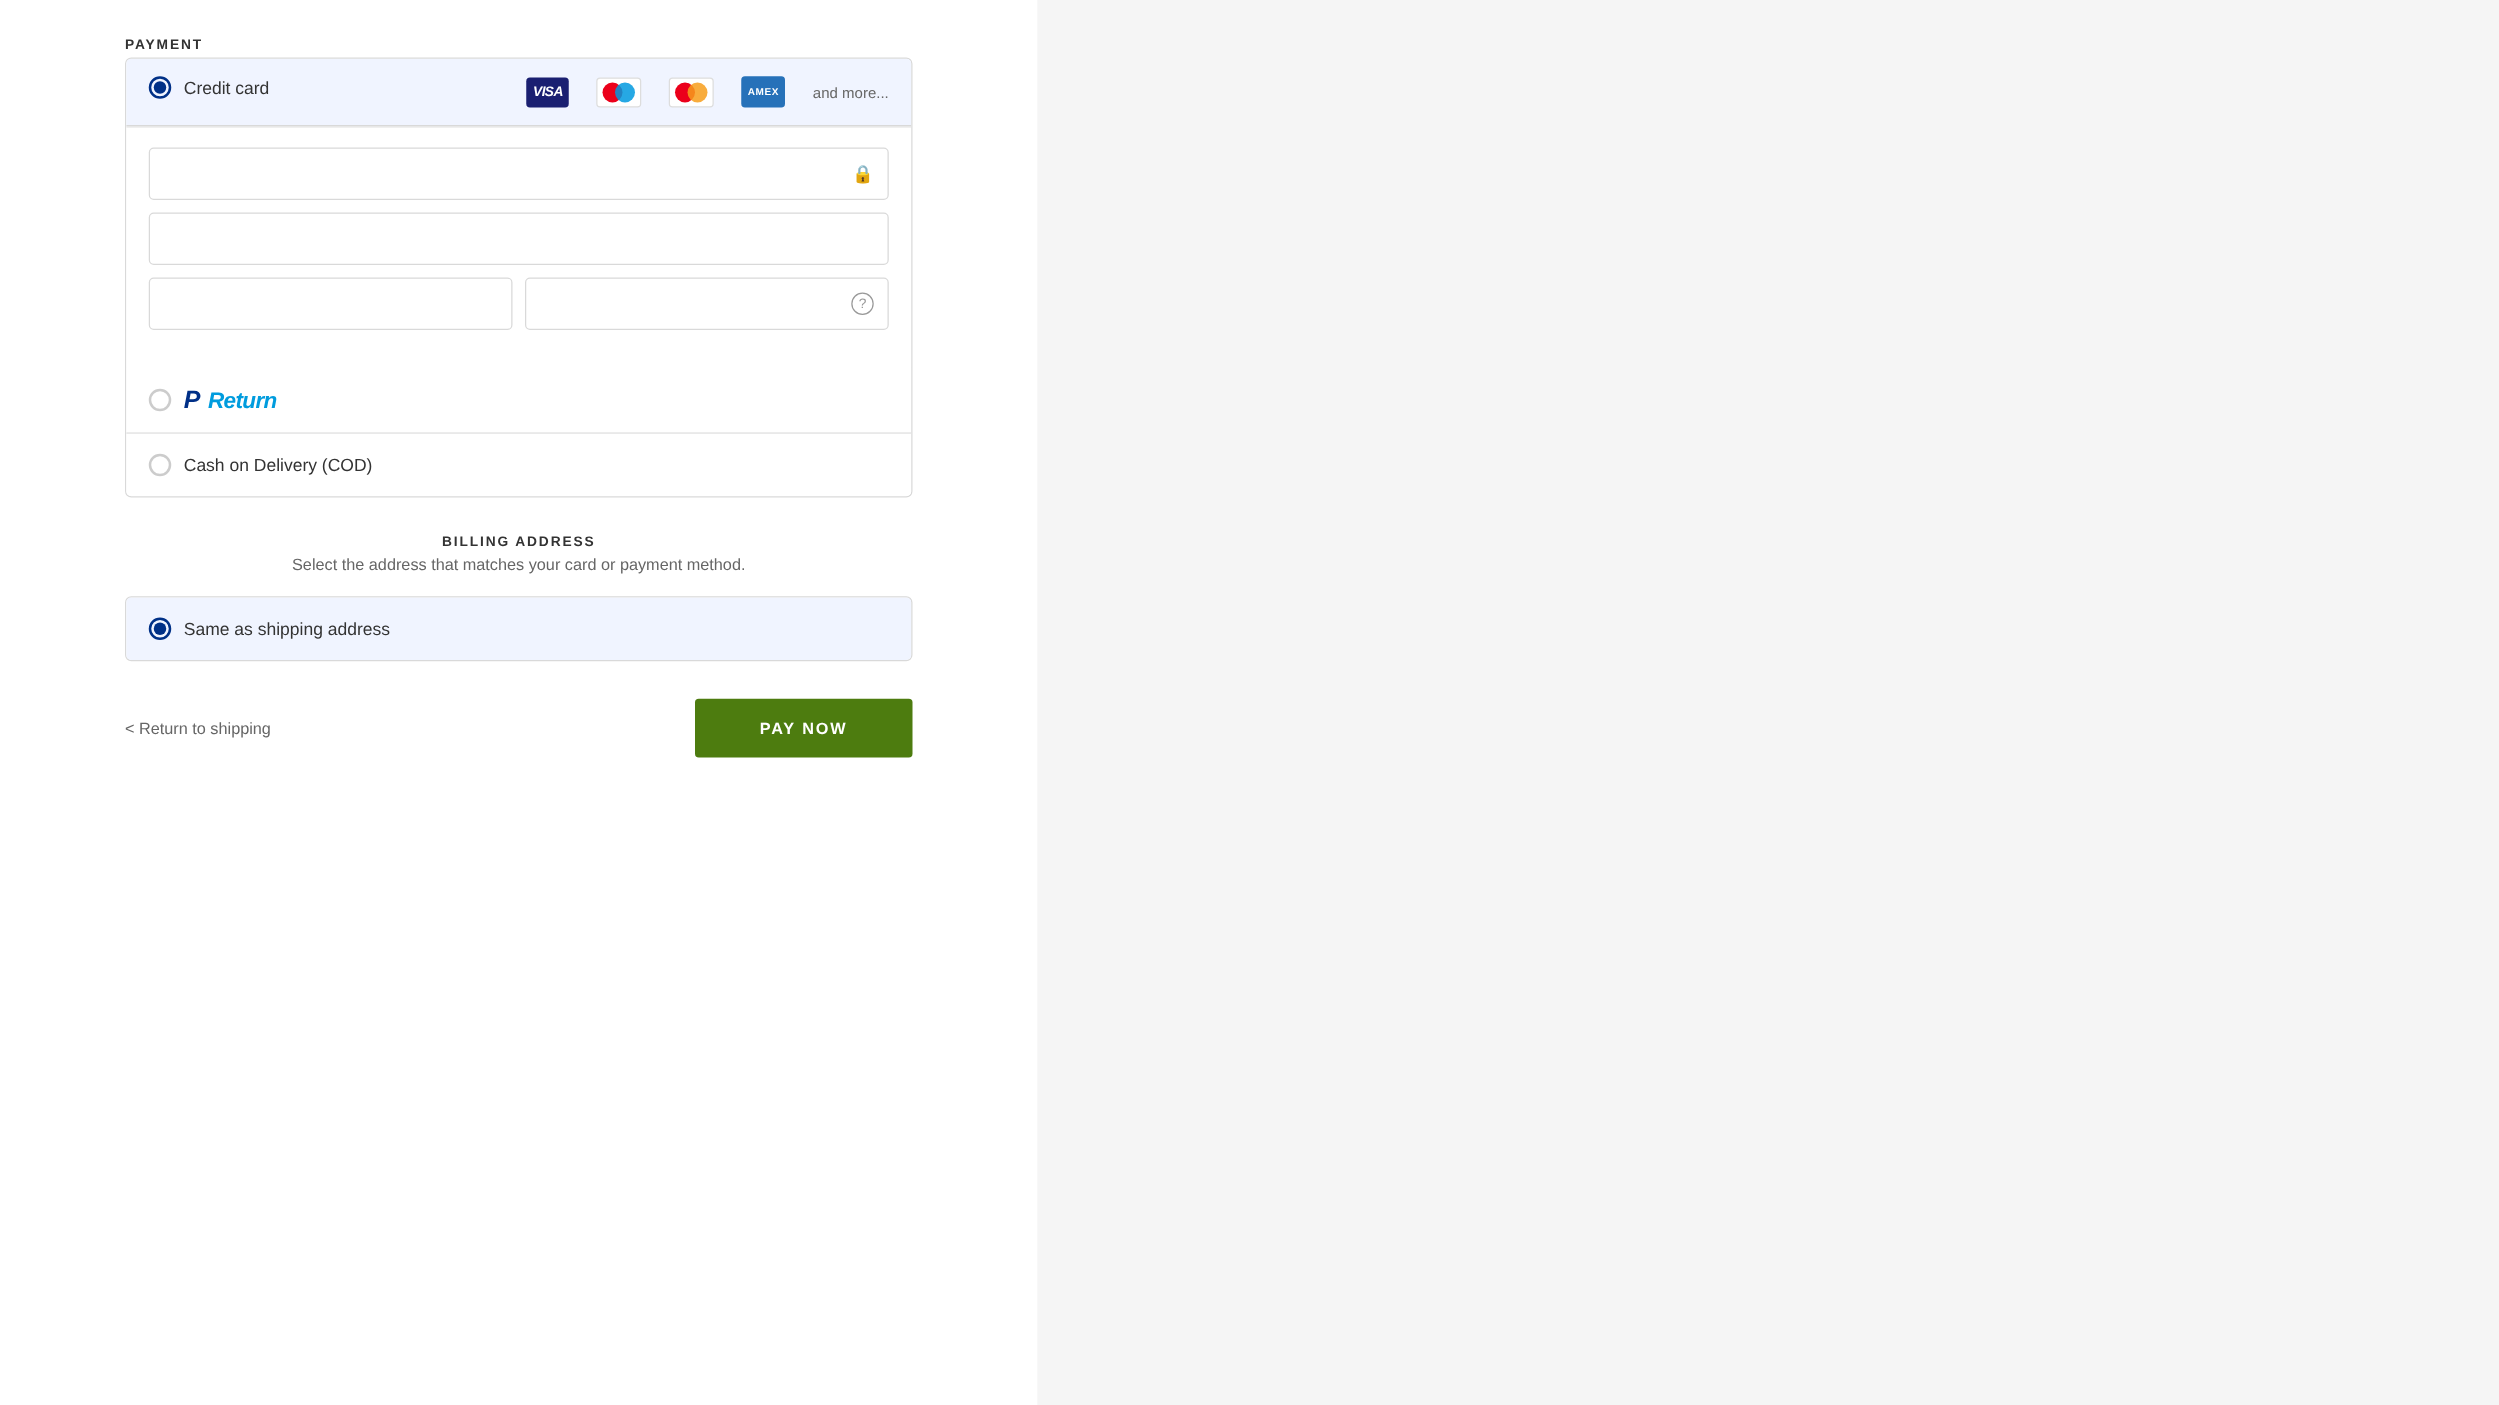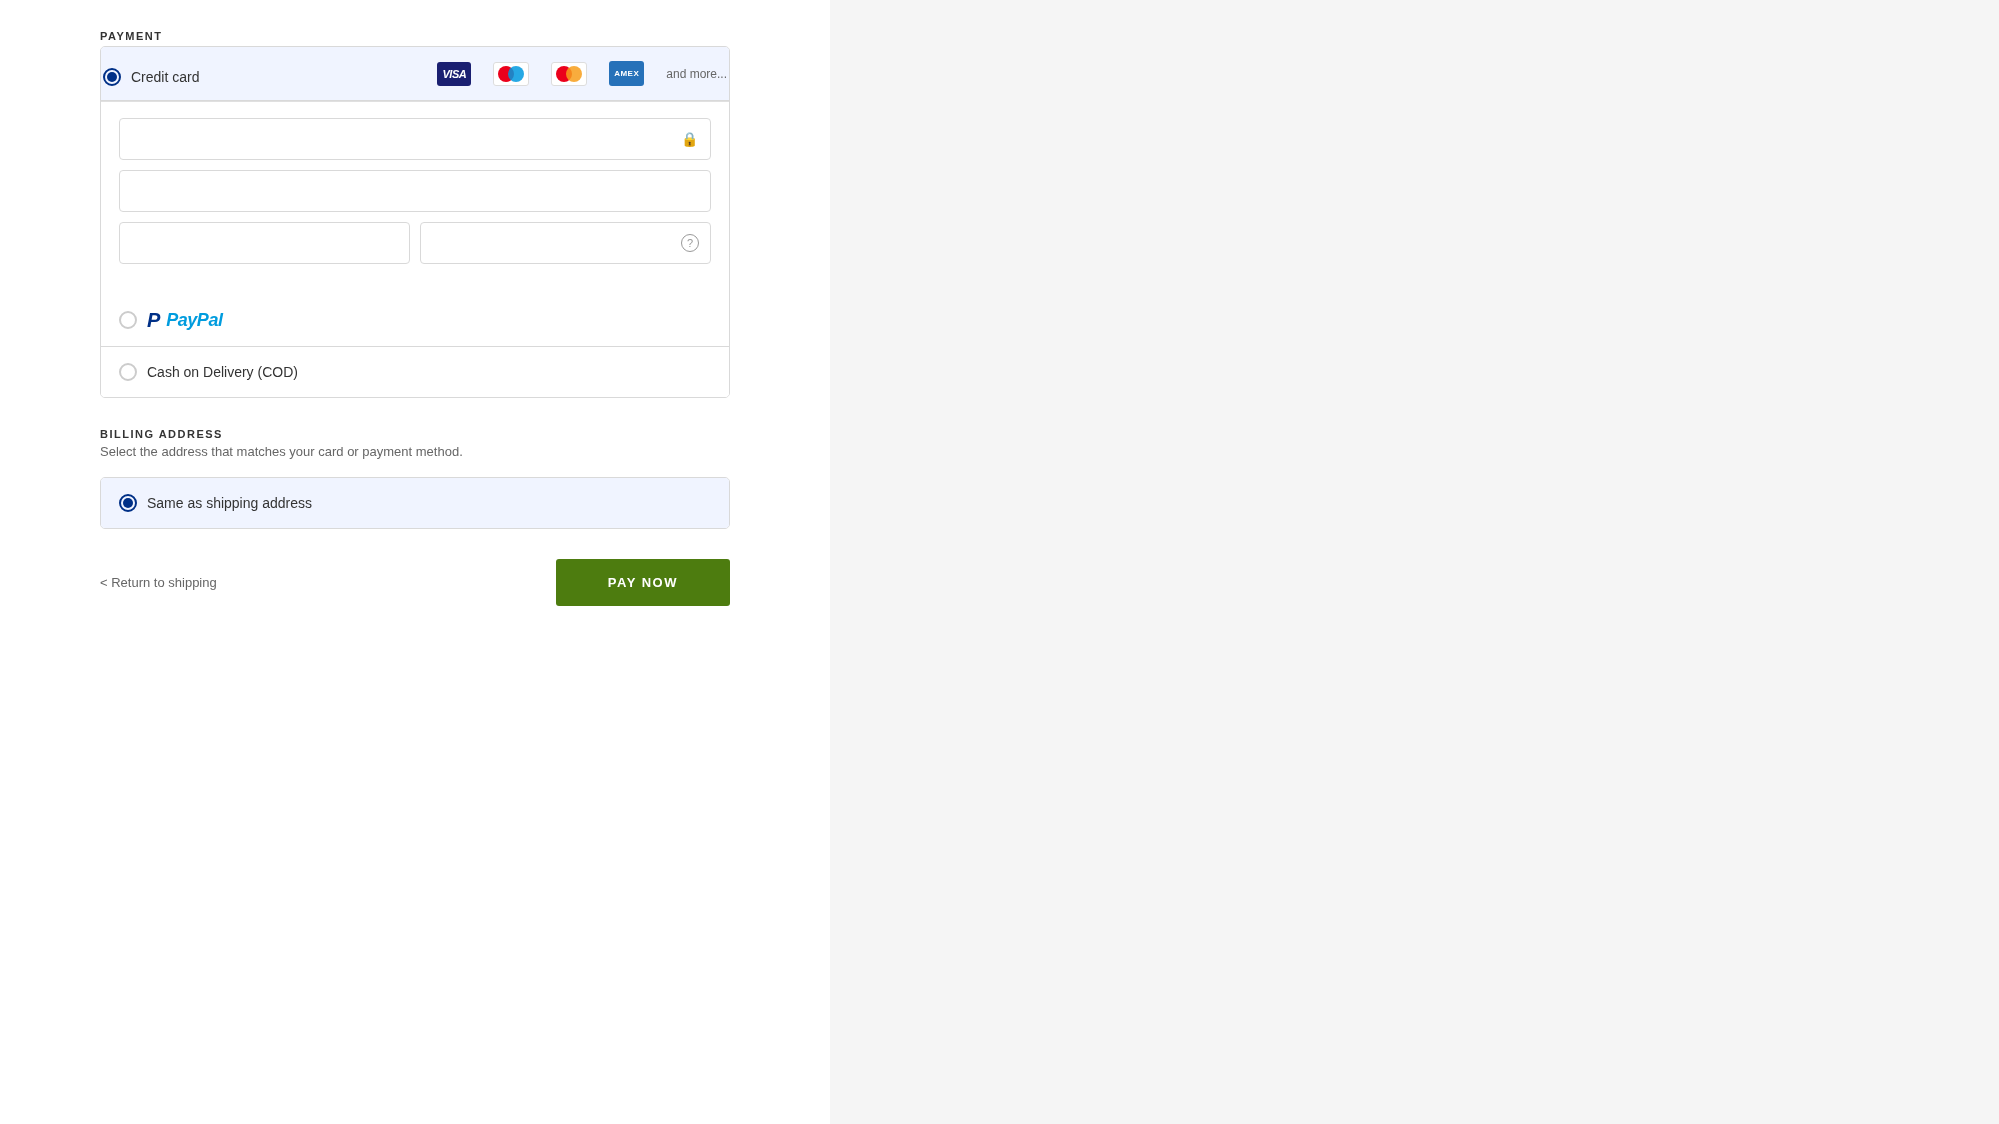--- a/index.html
+++ b/index.html
@@ -56,25 +56,25 @@
       border-bottom: 1px solid #d9d9d9;
       display: flex;
       align-items: center;
     }
 
     .payment-option:last-child {
       border-bottom: none;
     }
 
     .payment-option-header {
-      padding: 14px 2px;
+      padding: 14px 18px;
       background: #fafafa;
       border-bottom: 1px solid #d9d9d9;
       display: flex;
-      align-items: flex-end;
+      align-items: flex-start;
       justify-content: space-between;
     }
 
     .payment-option-header.selected {
       background: #f0f4ff;
     }
 
     .radio-label {
       display: flex;
       align-items: center;
@@ -280,20 +280,21 @@
       font-size: 18px;
       font-weight: 700;
       color: #009cde;
       font-style: italic;
       letter-spacing: -0.5px;
       line-height: 1;
     }
 
     .billing-section {
       margin-top: 10px;
+      text-align: center;
     }
 
     .billing-box {
       border: 1px solid #d9d9d9;
       border-radius: 5px;
       overflow: hidden;
       margin-top: 15px;
     }
 
     .billing-option {
@@ -382,21 +383,21 @@
             <span class="input-icon" style="width:18px;height:18px;border-radius:50%;border:1px solid #999;display:flex;align-items:center;justify-content:center;font-size:11px;color:#999;right:12px;">?</span>
           </div>
         </div>
       </div>
 
       <div class="payment-option">
         <div class="radio-label">
           <div class="radio-custom"></div>
           <div class="paypal-label">
             <span class="paypal-p">P</span>
-            <span class="paypal-text">PayPal</span>
+            <span class="paypal-text">Return</span>
           </div>
         </div>
       </div>
 
       <div class="payment-option">
         <div class="radio-label">
           <div class="radio-custom"></div>
           <span>Cash on Delivery (COD)</span>
         </div>
       </div>

